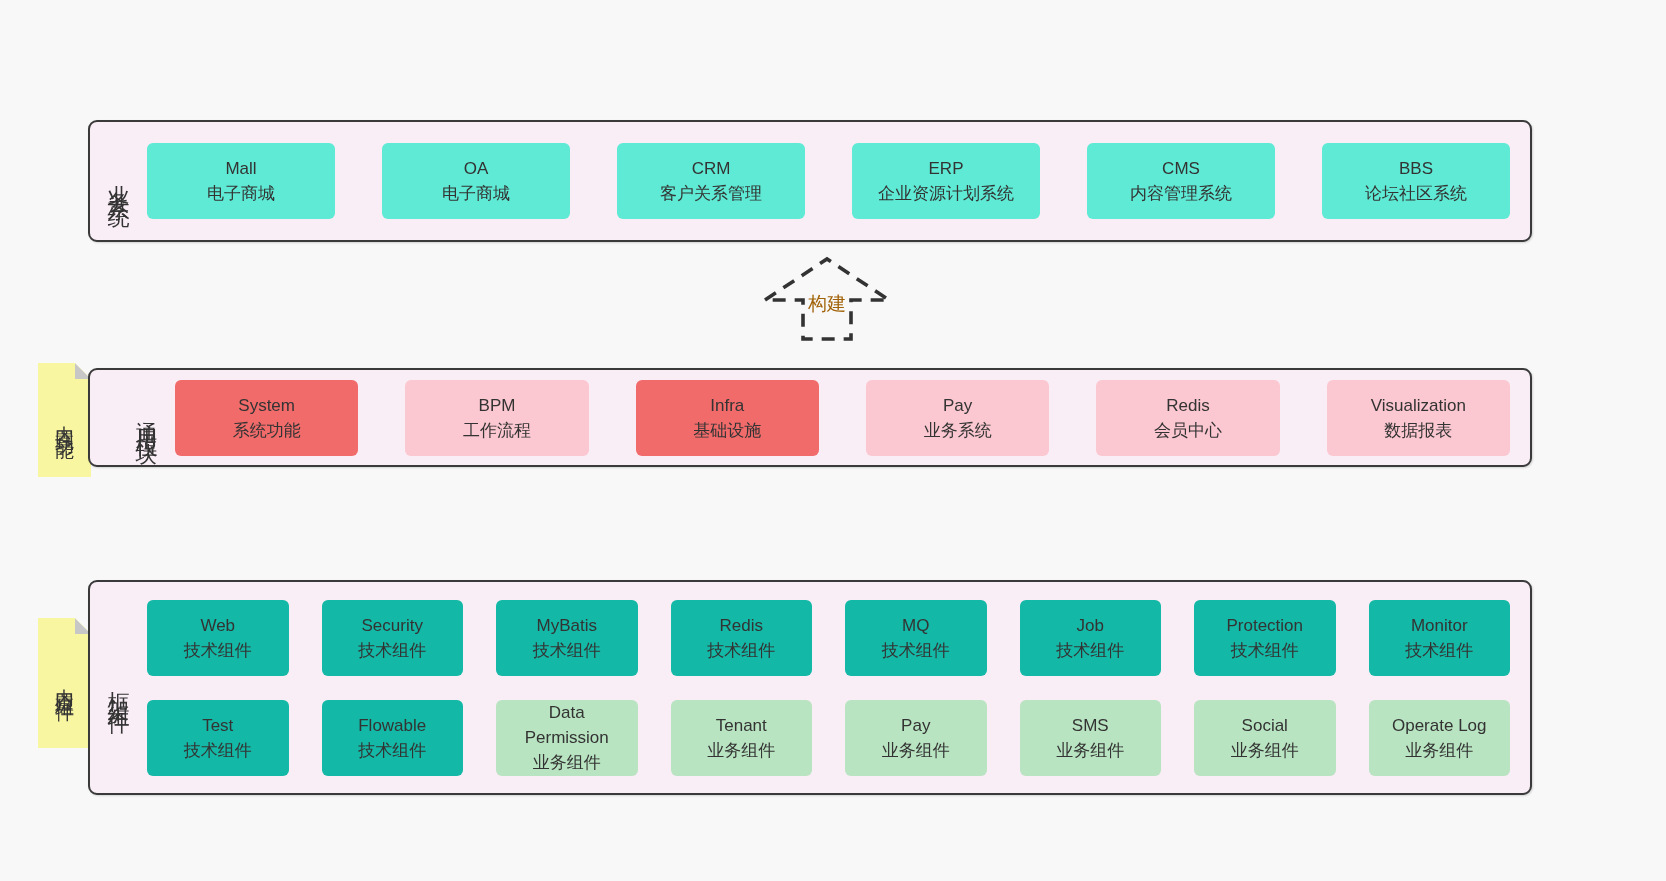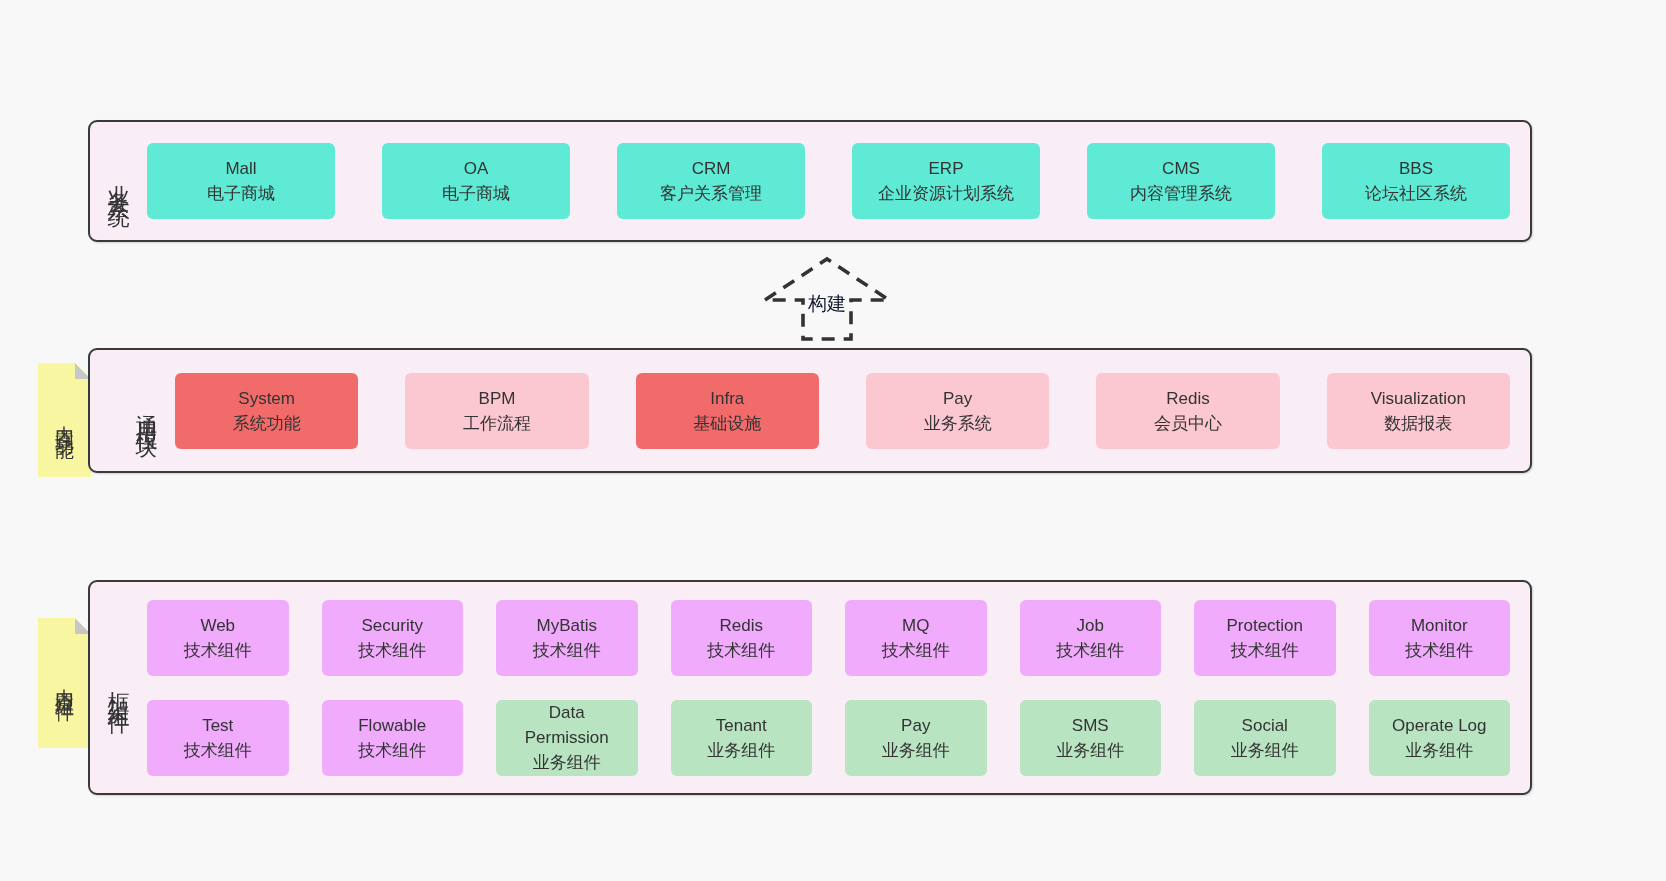--- a/index.html
+++ b/index.html
@@ -19,21 +19,21 @@
     left: 88px;
     width: 1444px;
     background: #f9edf6;
     border: 2px solid #3a3a3a;
     border-radius: 9px;
     display: flex;
     box-shadow: 1px 1px 2px rgba(0,0,0,0.15);
     z-index: 2;
   }
   .panel-top    { top: 120px; height: 122px; }
-  .panel-mid    { top: 348px; height: 125px; padding-left: 28px; }
+  .panel-mid    { top: 368px; height: 99px; padding-left: 28px; }
   .panel-bottom { top: 580px; height: 215px; }
 
   .panel-label {
     width: 57px;
     display: flex;
     align-items: center;
     justify-content: center;
     writing-mode: vertical-rl;
     text-orientation: upright;
     font-size: 22px;
@@ -62,21 +62,21 @@
     align-items: center;
     justify-content: center;
     text-align: center;
     font-size: 17px;
     line-height: 25px;
     padding: 0 10px;
   }
   .c-blue       { background: #5eead4; }
   .c-red        { background: #f26b6b; }
   .c-pink       { background: #fbc7d0; }
-  .c-green      { background: #f0abfc; }
+  .c-green      { background: #14b8a6; }
   .c-lightgreen { background: #b9e4c1; }
 
   
   .sticky {
     position: absolute;
     left: 38px;
     width: 53px;
     background: #f9f6a1;
     clip-path: polygon(0 0, calc(100% - 16px) 0, 100% 16px, 100% 100%, 0 100%);
     display: flex;
@@ -113,21 +113,21 @@
   .arrow svg { display: block; width: 100%; height: 100%; }
   .arrow .arrow-label {
     position: absolute;
     left: 50%;
     top: 36px;
     transform: translateX(-50%);
     background: #f8f8f8;
     font-size: 19px;
     padding: 1px 2px;
     white-space: nowrap;
-    color: #0f172a;
+    color: #a16207;
   }
 </style>
 </head>
 <body>
 
 <div class="stage">
 
   <div class="sticky sticky-mid">
     <span class="fold"></span>
     <span class="sticky-text">内置功能</span>

